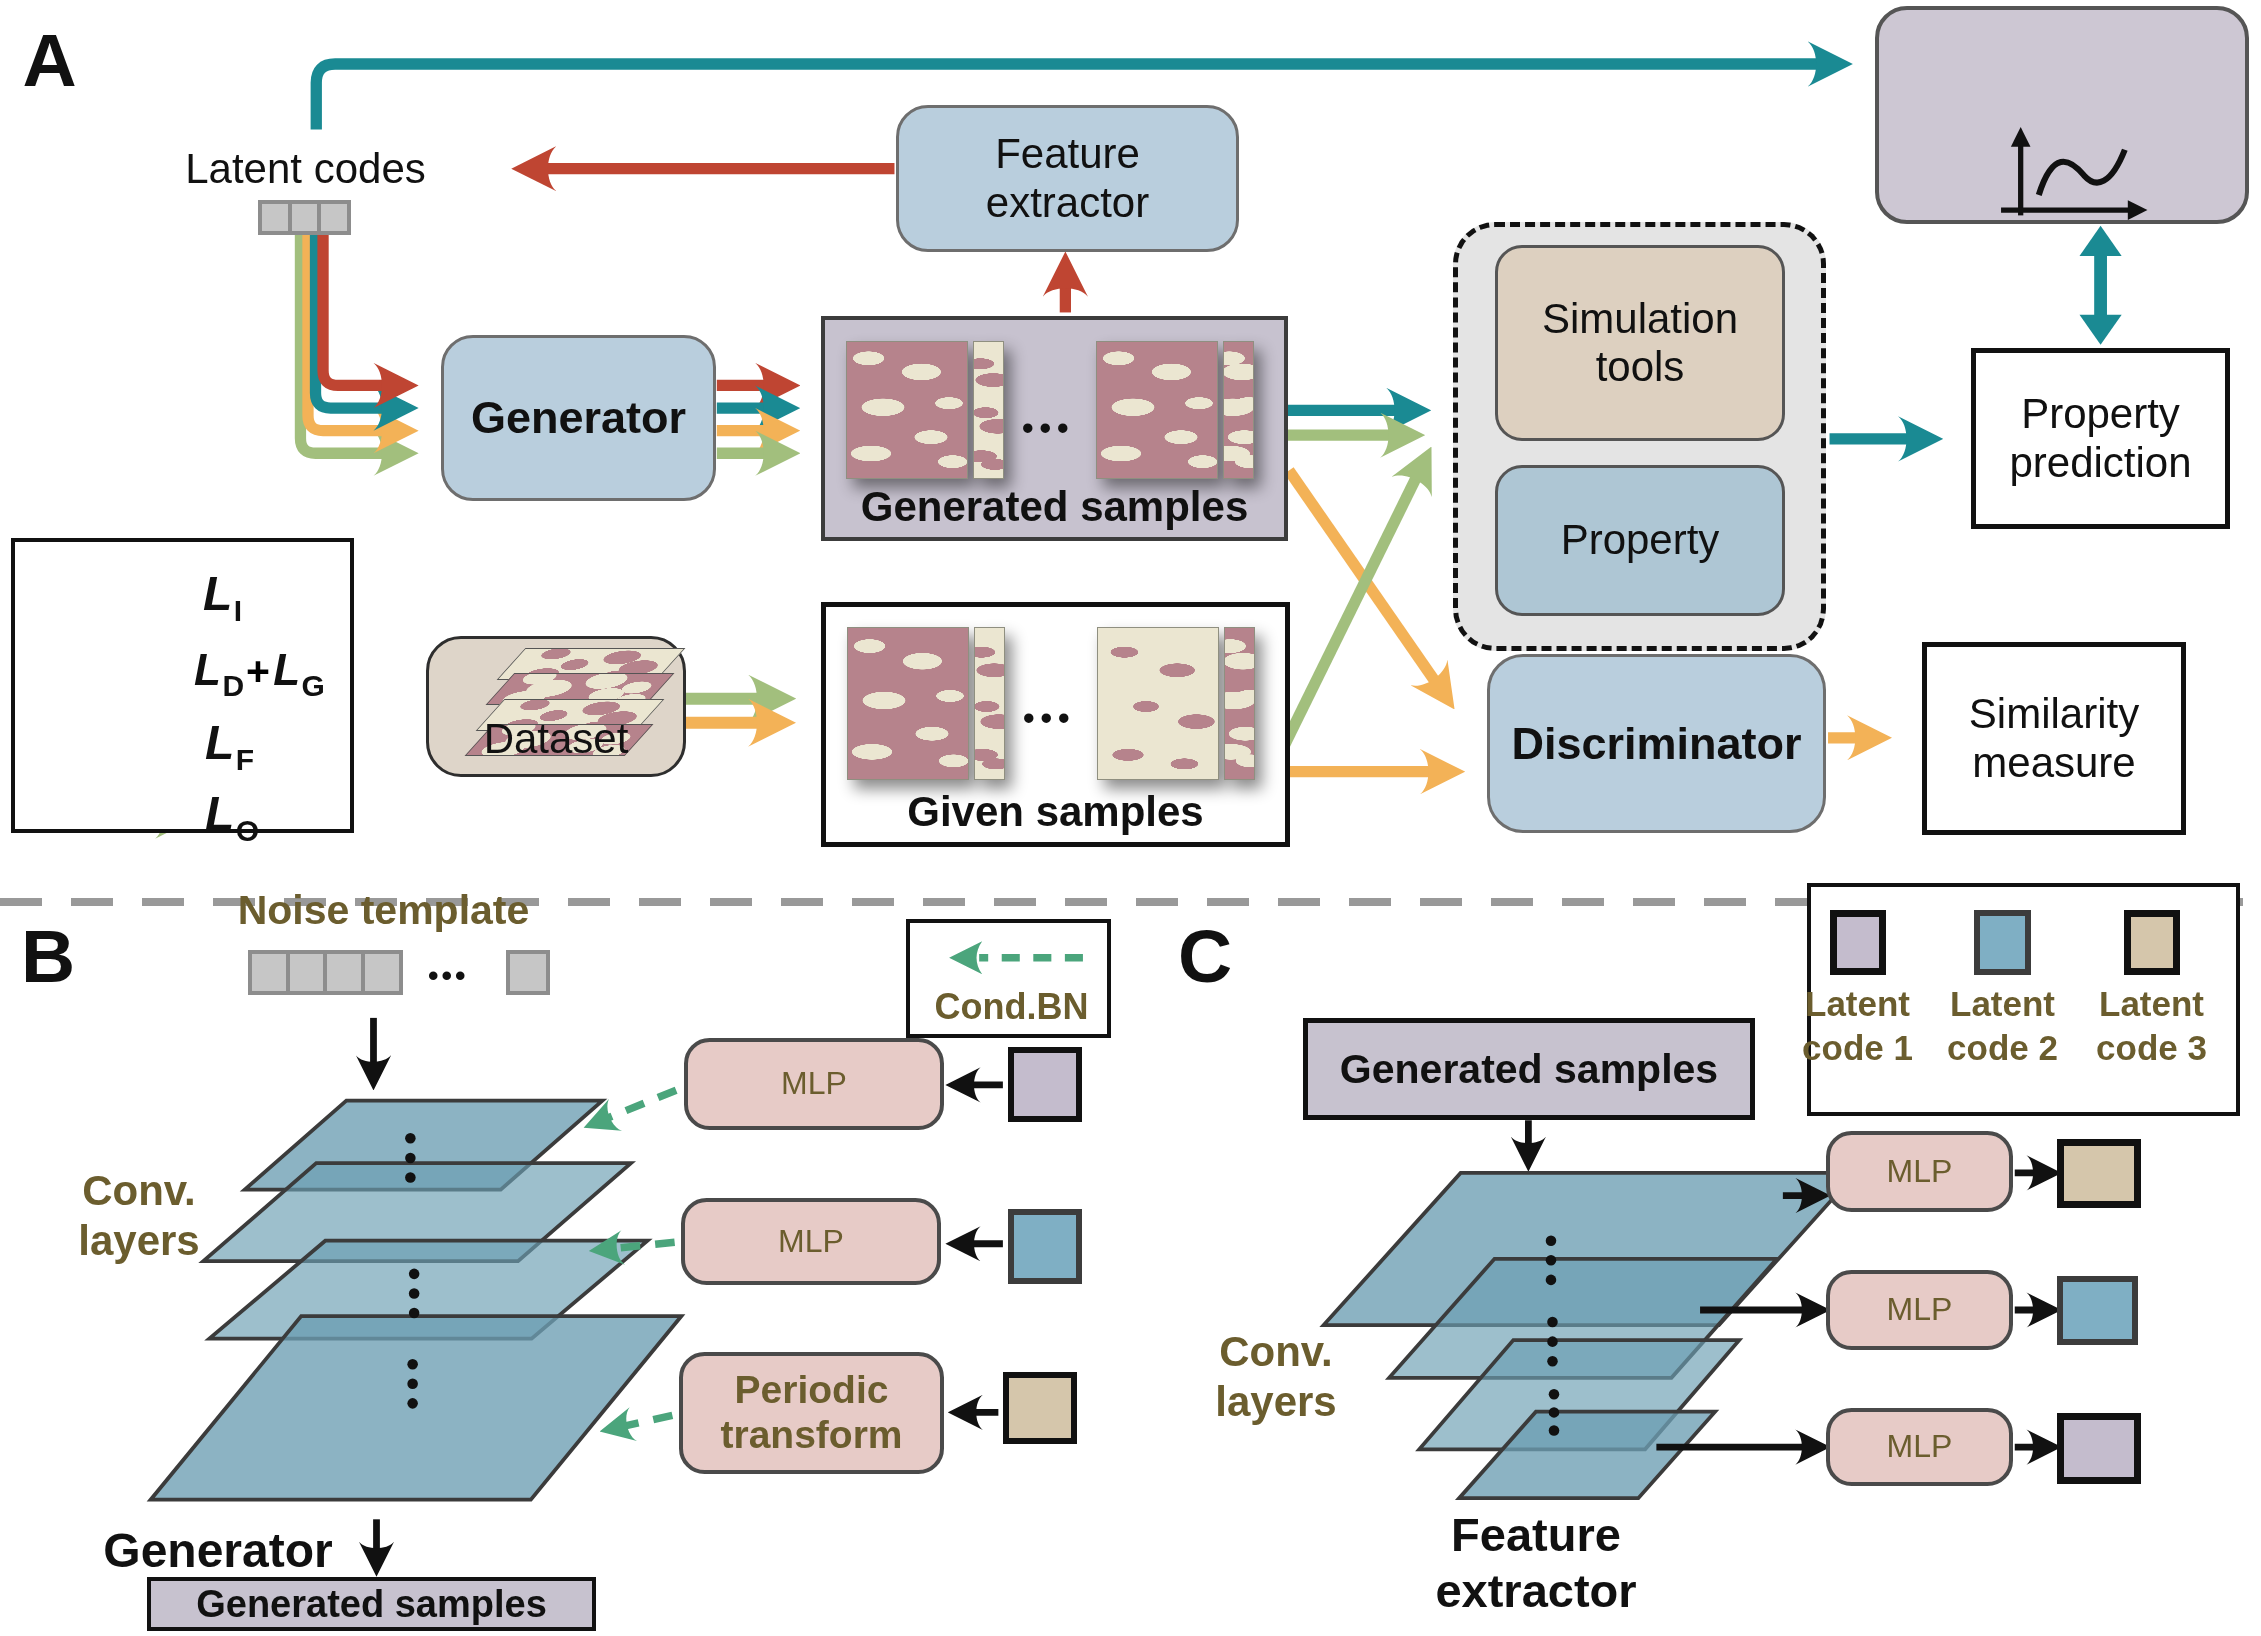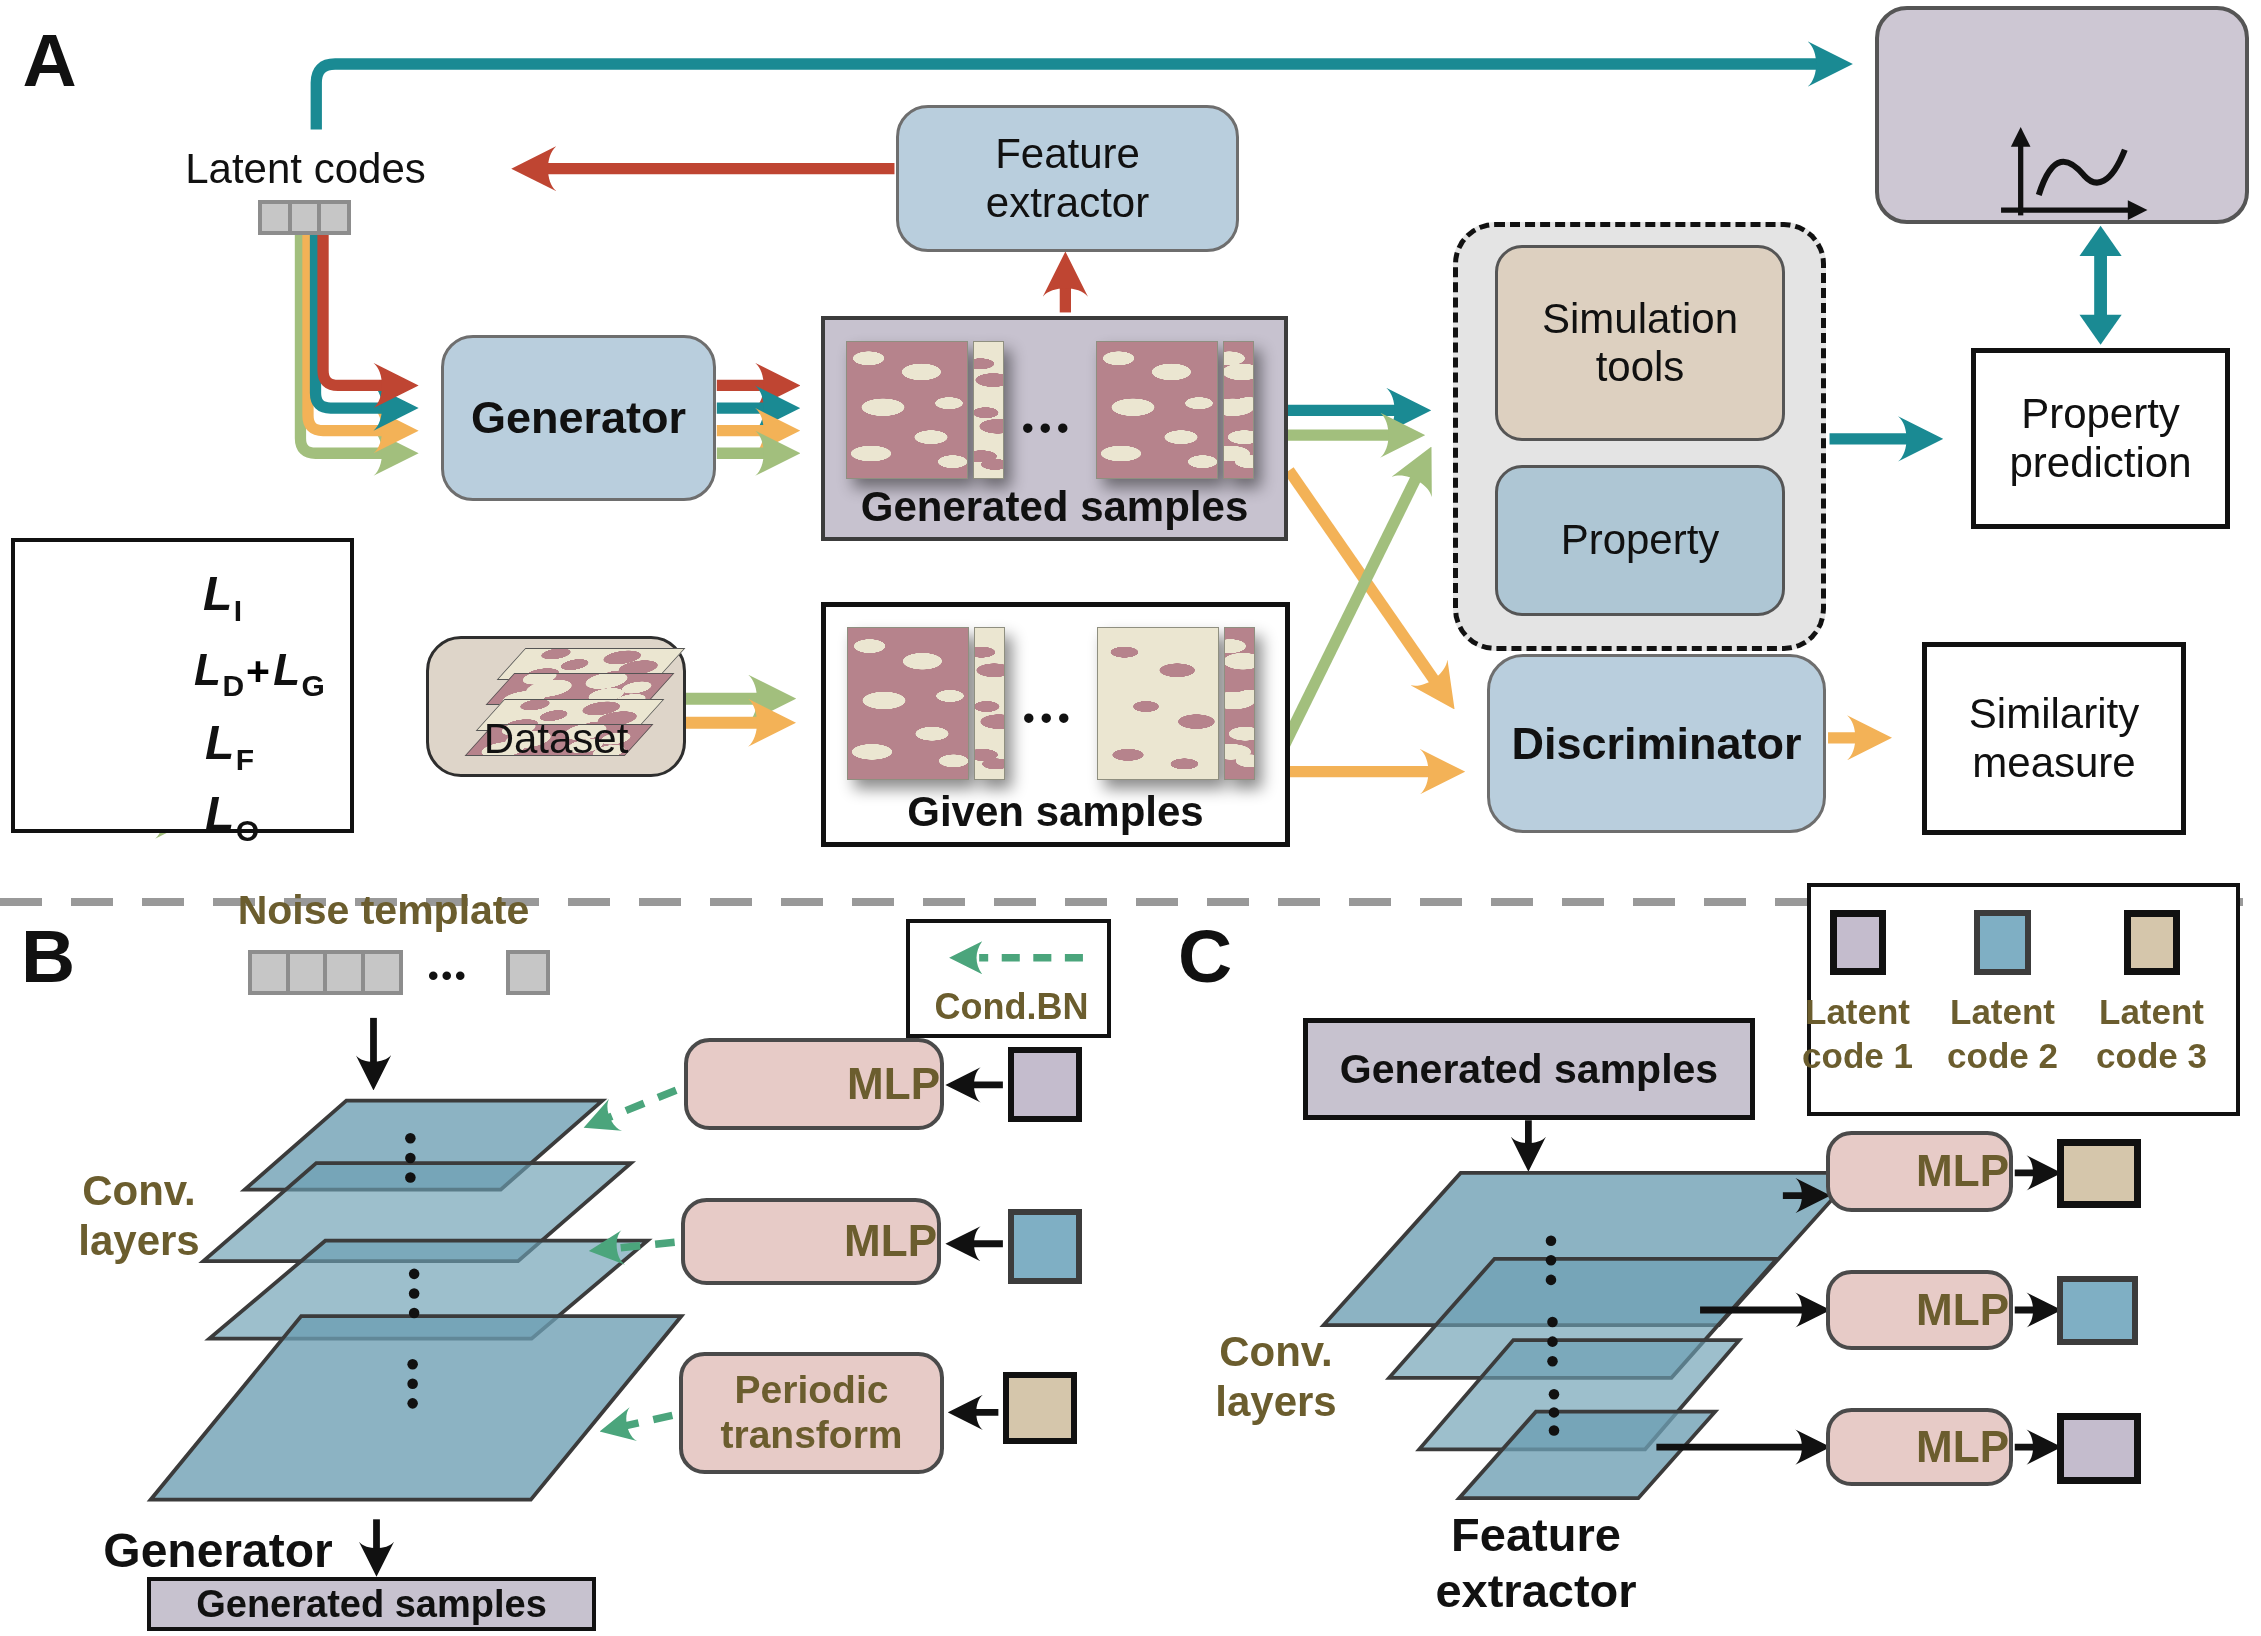--- a/index.html
+++ b/index.html
@@ -42,29 +42,29 @@
     border:0.8px solid #8f8f80;}
   .dots{font-size:33px;font-weight:bold;color:#111;letter-spacing:6px;z-index:3;position:absolute;}
   .gray-sq-strip{position:absolute;display:flex;z-index:2;}
   .gray-cell{background:#c6c6c6;border:4.5px solid #8d8d8d;box-sizing:border-box;}
   .legend-box{position:absolute;background:#fff;border:4.5px solid #111;z-index:2;box-sizing:border-box;}
   .lm{font-style:italic;font-weight:bold;font-size:48px;color:#111;}
   .ls{font-weight:bold;font-size:30px;color:#111;position:relative;top:10.5px;left:1.5px;}
   .code-sq{box-sizing:border-box;}
   .latent-col{position:absolute;width:143px;text-align:center;z-index:3;}
   .latent-col .code-sq{margin:0 auto;}
-  .latent-lbl{font-size:35px;font-weight:bold;line-height:1.25;margin-top:15px;}
+  .latent-lbl{font-size:35px;font-weight:bold;line-height:1.25;margin-top:7px;}
   .dashed-region{position:absolute;background:#e4e4e4;border:5.3px dashed #111;border-radius:42px;
        z-index:1;box-sizing:border-box;}
   .divider{position:absolute;left:0;top:898px;width:2261px;height:7.5px;z-index:2;
        background:repeating-linear-gradient(90deg,#999 0 42px,transparent 42px 71px);}
   .dataset-layer{position:absolute;height:32px;width:160px;transform:skewX(-42deg);
        border:1.5px solid #555;box-sizing:border-box;}
   .phen-icon{position:absolute;left:113px;top:111px;z-index:3;}
-  .mlp-lbl{font-size:44px;font-weight:bold;line-height:1.05;justify-content:flex-end;}
+  .mlp-lbl{font-size:32px;font-weight:normal;line-height:1.05;}
 </style>
 </head>
 <body>
 
 <svg id="arrow-layer" width="2261" height="1636" viewBox="0 0 3003 2173">
   <defs>
     <marker id="ar-red" viewBox="0 0 10 10" refX="6.5" refY="5" markerWidth="4" markerHeight="4" orient="auto">
       <path d="M0 0 L10 5 L0 10 C2.5 8,2.5 2,0 0 z" fill="#bf4532"></path>
       </marker>
     <marker id="ar-yellow" viewBox="0 0 10 10" refX="6.5" refY="5" markerWidth="4" markerHeight="4" orient="auto">

